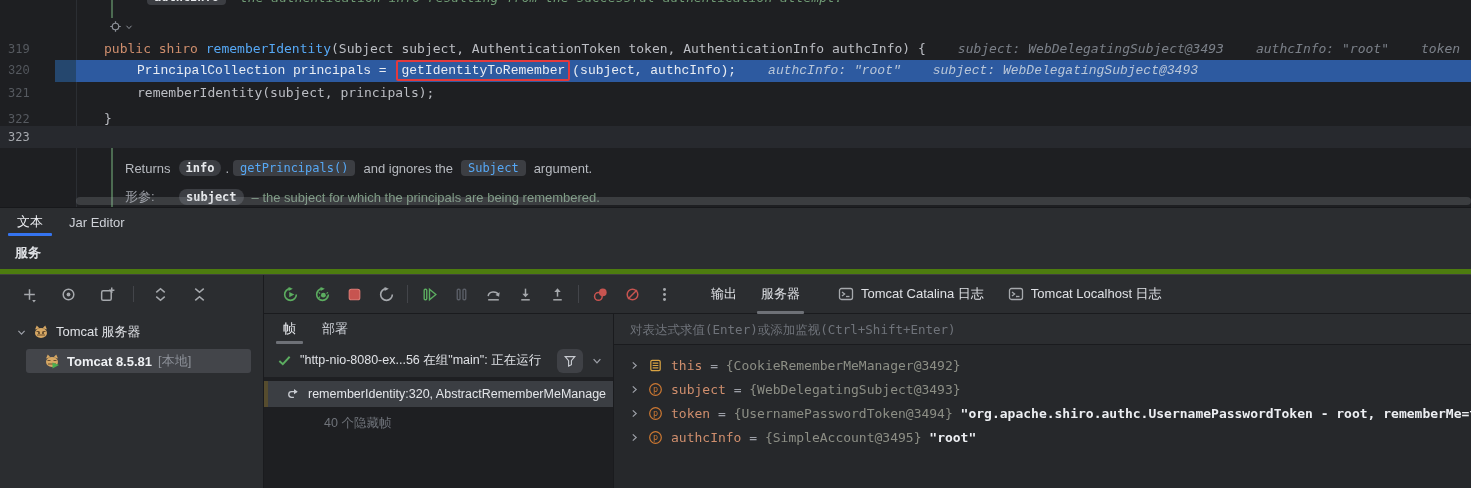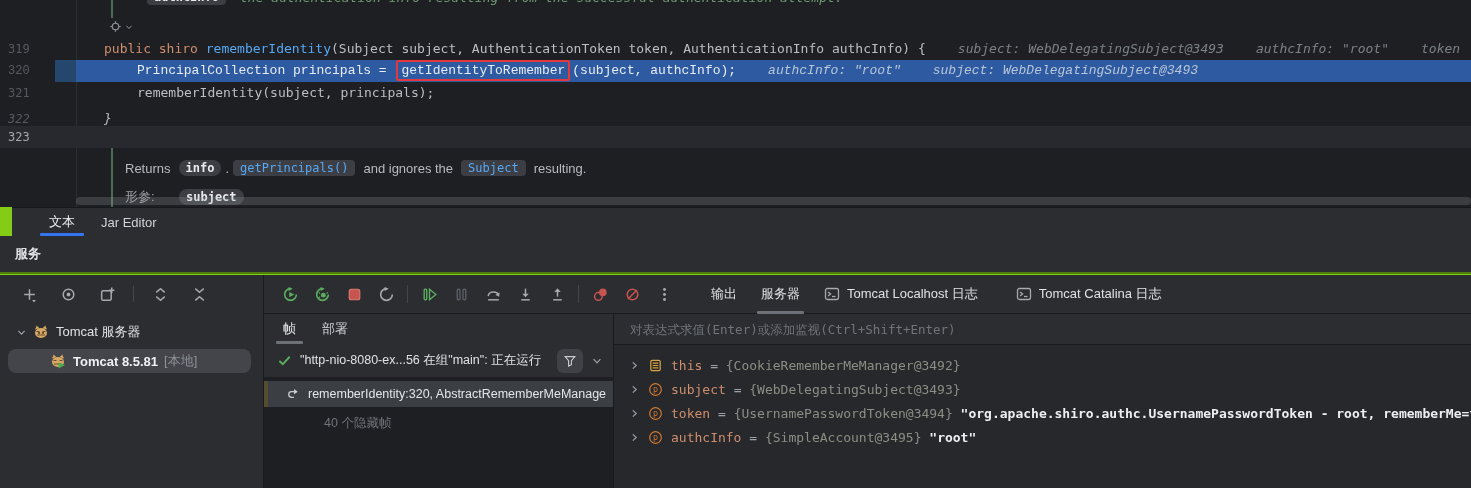--- a/index.html
+++ b/index.html
@@ -1,17 +1,17 @@
 <!DOCTYPE html>
 <html><head>
 <meta charset="utf-8">
 <style>
   * { margin:0; padding:0; box-sizing:border-box; }
   body { background:#131314; }
-  .app{ position:relative; width:1471px; height:488px; background:#84cc16;
+  .app{ position:relative; width:1471px; height:488px; background:#404040;
         font-family:"Liberation Sans",sans-serif; color:#bcbec4; overflow:hidden; }
 
   
   .editor{ position:absolute; top:0; left:0; right:0; height:207px; overflow:hidden;
            font-family:"DejaVu Sans Mono",monospace; font-size:13px; background:#1e1f22; }
   .gutter-sep{ position:absolute; left:76px; top:0; bottom:0; width:1px; background:#2b2e33; }
 
   .doc-cut{ position:absolute; top:0; left:111px; right:0; height:9px; overflow:hidden;
             border-left:2px solid #4c6b51; }
   .doc-cut .inner{ position:absolute; top:-11px; left:0; display:flex; align-items:center; white-space:nowrap; }
@@ -47,41 +47,41 @@
   .chip-bold{ color:#e8eaed; font-weight:bold;border-radius:8px; }
   .chip-blue{ color:#56a8f5; }
   .doc-params{ margin-top:12px; color:#9da0a8; }
   .doc-params .plabel{ width:46px; }
   .pdesc{ color:#7c9a82; }
 
   .hscroll{ position:absolute; left:76px; right:0; top:197px; height:8px;
             background:rgba(166,170,175,.22); border-radius:4px; }
 
   
-  .tabstrip{ position:absolute; top:207px; left:12px; right:0; height:29px; background:#2b2d30;
-             border-top:1px solid #17181b; display:flex; align-items:stretch; padding-left:24px; }
+  .tabstrip{ position:absolute; top:207px; left:0; right:0; height:29px; background:#2b2d30;
+             border-top:1px solid #17181b; display:flex; align-items:stretch; padding-left:4px; }
   .etab{ position:relative; padding:0 13px; display:flex; align-items:center; font-size:13px; color:#cfd2d8; }
   .etab.sel{ color:#eceef2; }
   .etab.sel::after{ content:""; position:absolute; left:4px; right:4px; bottom:0; height:3px;
                     background:#3574f0; border-radius:1px; }
 
   
   .svc-header{ position:absolute; top:236px; left:0; right:0; height:38px; background:#2b2d30;
-               border-bottom:2px solid #4d7c0f; display:flex; align-items:center; padding-left:15px;
+               border-bottom:5px solid #4d7c0f; display:flex; align-items:center; padding-left:15px;
                font-weight:bold; font-size:13px; color:#dfe1e5; }
 
   
   .bottom{ position:absolute; top:275px; bottom:0; left:0; right:0; display:flex; }
   .tree{ flex:none; width:264px; background:#2b2d30; border-right:1px solid #1a1b1e; }
   .tree-toolbar{ height:38px; display:flex; align-items:center; gap:13px; padding-left:16px; }
   .tbar-div{ width:1px; height:16px; background:#43454a; }
   .trow{ height:22px; display:flex; align-items:center; font-size:13px; color:#dfe1e5; margin-top:8px; }
   .trow .chev{ margin:0 6px 0 16px; }
-  .trow-sel{ background:#43454a; border-radius:8px; margin:6px 12px 0 8px; height:24px;
-             padding-left:42px; display:flex; align-items:center; font-size:13px; }
+  .trow-sel{ background:#43454a; border-radius:3px; margin:6px 12px 0 26px; height:24px;
+             padding-left:18px; display:flex; align-items:center; font-size:13px; }
   .trow-sel b{ color:#eef0f3; margin-left:7px; }
   .trow-sel .loc{ color:#8d9199; margin-left:6px; font-weight:normal; }
   .tree-label{ margin-left:7px; }
 
   .debug{ flex:1; display:flex; flex-direction:column; min-width:0; }
   .dtoolbar{ flex:none; height:39px; background:#2b2d30; border-bottom:1px solid #1a1b1e;
              display:flex; align-items:center; padding-left:13px; }
   .icon-btn{ width:26px; height:26px; display:flex; align-items:center; justify-content:center; border-radius:4px; }
   .dtb-group{ display:flex; align-items:center; gap:6px; }
   .dtb-sep{ width:1px; height:18px; background:#43454a; margin:0 8px; }
@@ -172,43 +172,44 @@
       <span class="hint">authcInfo: "root"</span>
       <span class="hint">subject: WebDelegatingSubject@3493</span>
     </div>
 
     <div class="ln" style="top:82px;">
       <span class="num">321</span>
       <span class="gsp"></span>
       <span class="code indent2">rememberIdentity(subject, principals);</span>
     </div>
 
-    <div class="ln" style="top:108px;font-style:italic;">
+    <div class="ln" style="top:108px;">
       <span class="num">322</span>
       <span class="gsp"></span>
       <span class="code indent1">}</span>
     </div>
 
     <div class="ln ln-caret" style="top:126px;">
       <span class="num">323</span>
     </div>
 
     <div class="doc-block">
       <div class="doc-line">
         <span>Returns</span>
         <span class="code-chip chip-bold">info</span>
         <span style="margin:0 -4px;">.</span>
         <span class="code-chip chip-blue">getPrincipals()</span>
         <span>and ignores the</span>
         <span class="code-chip chip-blue">Subject</span>
-        <span>resulting.</span>
+        <span>argument.</span>
       </div>
       <div class="doc-line doc-params">
         <span class="plabel">形参:</span>
         <span class="code-chip chip-bold">subject</span>
+        <span class="pdesc">– the subject for which the principals are being remembered.</span>
       </div>
     </div>
 
     <div class="hscroll"></div>
   </div>
 
   <div class="tabstrip">
     <div class="etab sel">
       <span>文本</span>
     </div>
@@ -381,40 +382,40 @@
               </svg>
           </span>
         </div>
 
         <div class="dtabs">
           <div class="dtab">
             <span>输出</span>
           </div>
           <div class="dtab sel">
             <span>服务器</span>
+          </div>
+          <div class="dtab" style="margin-left:14px;">
+            <span>
+              <svg width="16" height="16" viewBox="0 0 16 16">
+                  <rect x="1.5" y="2.5" width="13" height="11" rx="2" fill="none" stroke="#a6a9ad" stroke-width="1.3"></rect>
+                  <polyline points="4,6 6.6,8 4,10" fill="none" stroke="#a6a9ad" stroke-width="1.3"></polyline>
+                  <path d="M8 10.5h3.5" stroke="#a6a9ad" stroke-width="1.3"></path>
+                </svg>
+            </span>
+            <span>Tomcat Catalina 日志</span>
           </div>
           <div class="dtab">
             <span>
               <svg width="16" height="16" viewBox="0 0 16 16">
                   <rect x="1.5" y="2.5" width="13" height="11" rx="2" fill="none" stroke="#a6a9ad" stroke-width="1.3"></rect>
                   <polyline points="4,6 6.6,8 4,10" fill="none" stroke="#a6a9ad" stroke-width="1.3"></polyline>
                   <path d="M8 10.5h3.5" stroke="#a6a9ad" stroke-width="1.3"></path>
                 </svg>
             </span>
             <span>Tomcat Localhost 日志</span>
-          </div>
-          <div class="dtab" style="margin-left:14px;">
-            <span>
-              <svg width="16" height="16" viewBox="0 0 16 16">
-                  <rect x="1.5" y="2.5" width="13" height="11" rx="2" fill="none" stroke="#a6a9ad" stroke-width="1.3"></rect>
-                  <polyline points="4,6 6.6,8 4,10" fill="none" stroke="#a6a9ad" stroke-width="1.3"></polyline>
-                  <path d="M8 10.5h3.5" stroke="#a6a9ad" stroke-width="1.3"></path>
-                </svg>
-            </span>
-            <span>Tomcat Catalina 日志</span>
           </div>
         </div>
       </div>
 
       <div class="dcontent">
 
         <div class="frames">
           <div class="ftabs">
             <div class="ftab sel">
               <span>帧</span>

